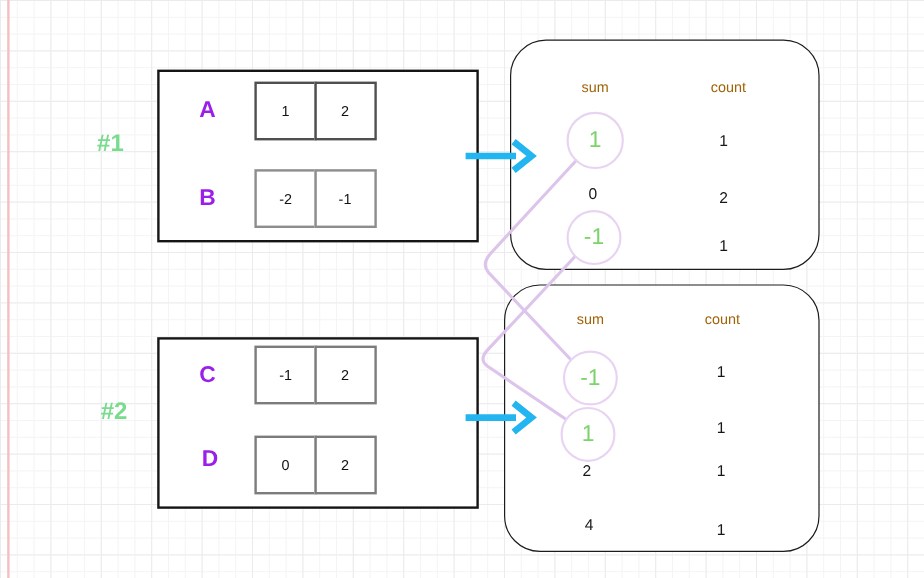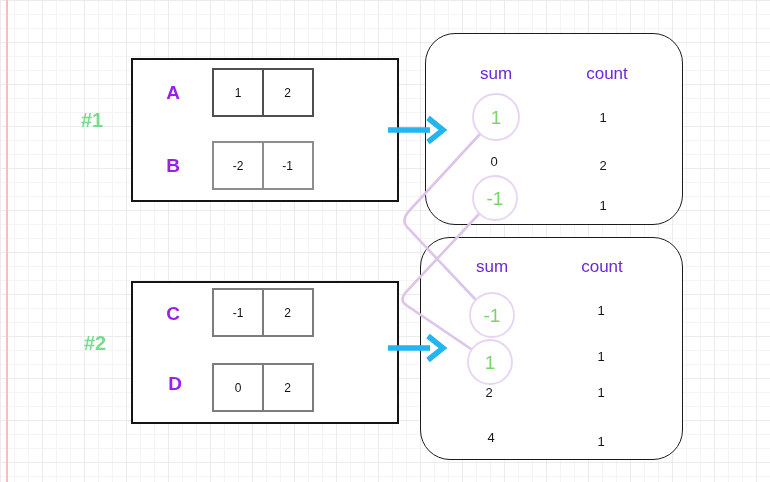--- a/index.html
+++ b/index.html
@@ -15,21 +15,21 @@
       linear-gradient(to bottom, #f5f3f5 1px, transparent 1px);
     background-size: 42px 42px, 42px 42px, 14px 14px, 14px 14px;
   }
 
   .margin-line { position:absolute; left:6px; top:0; bottom:0; width:2px; background:#f3bfc1; }
 
   .ctr { position:absolute; transform:translate(-50%,-50%); white-space:nowrap; line-height:1; }
 
   .ex-label  { font-size:20px; font-weight:bold; color:#79db8e; }
   .row-label { font-size:19px; font-weight:bold; color:#9a1fe9; }
-  .hdr  { font-size:17px; color:#6d28d9; }
+  .hdr  { font-size:12px; color:#a16207; }
   .gnum { font-size:19px; color:#7bd36a; }
   .tnum { font-size:13px; color:#161616; }
 
   .box  { position:absolute; background:#fff; border:2px solid #151515; }
   .rbox { position:absolute; background:#fff; border:1.6px solid #1c1c1c; border-radius:30px; }
 
   .cell-pair { position:absolute; display:flex; }
   .cell {
     box-sizing:border-box; width:52px; height:49px; background:#fff;
     display:flex; align-items:center; justify-content:center;

